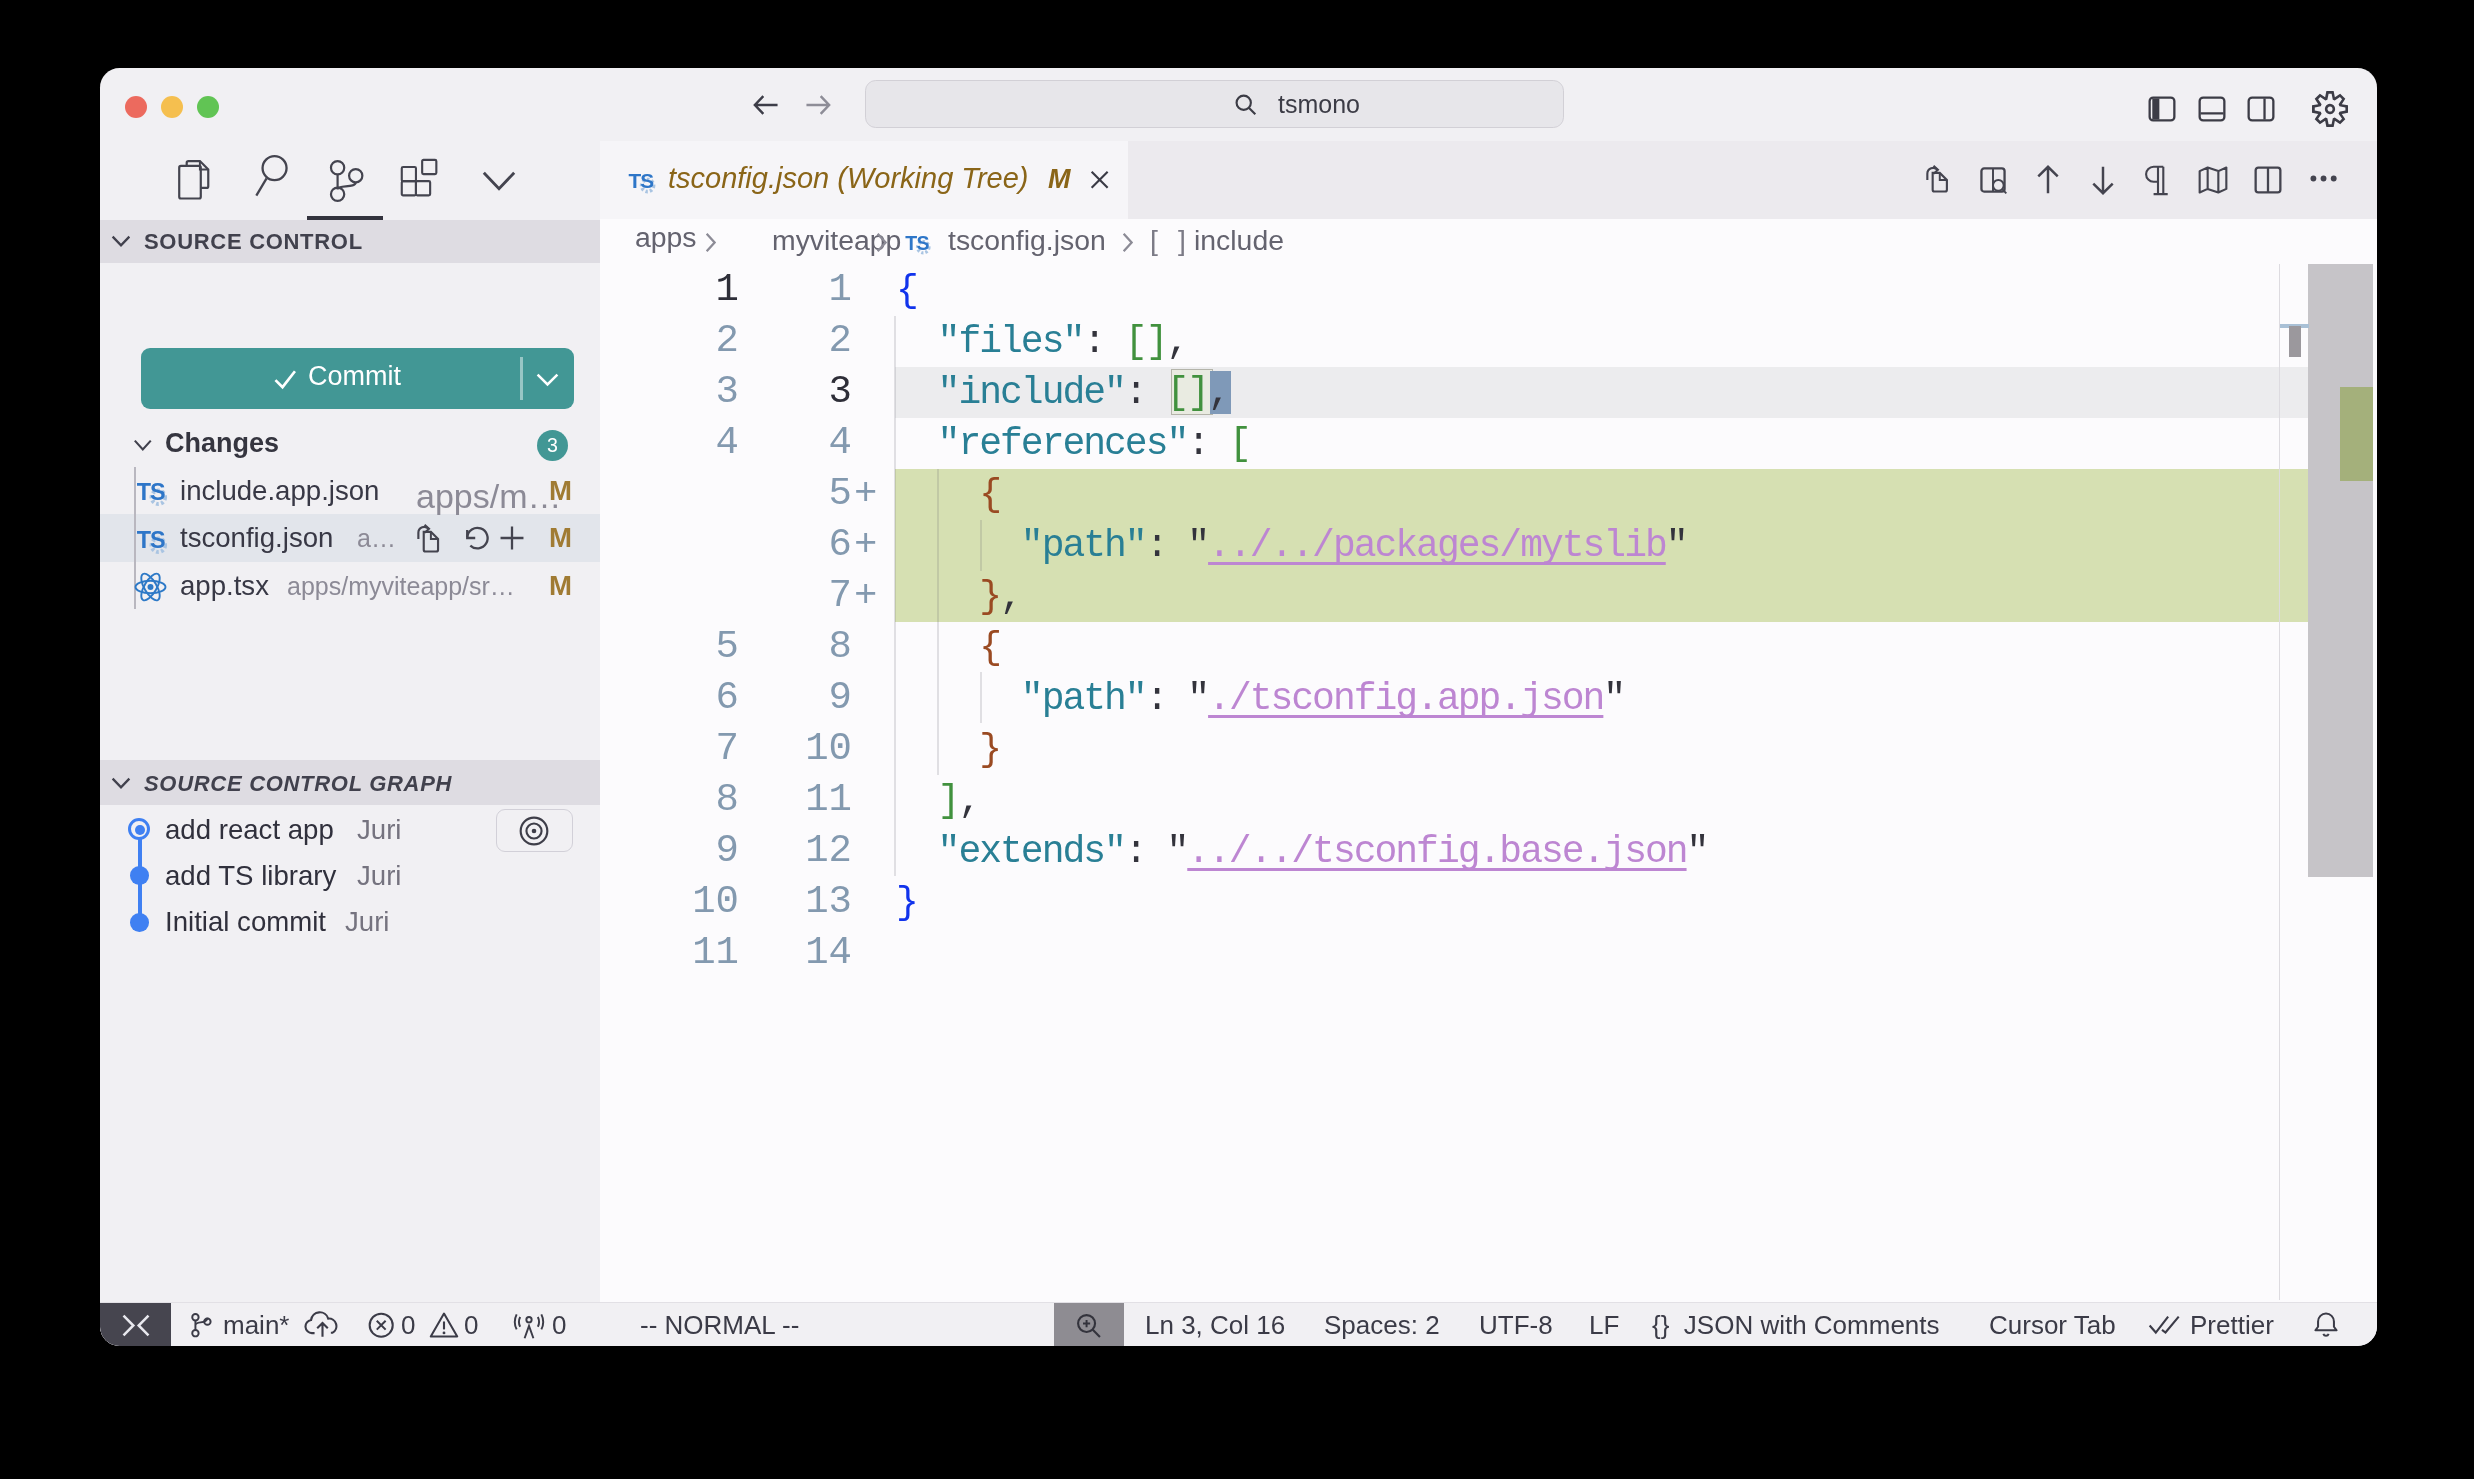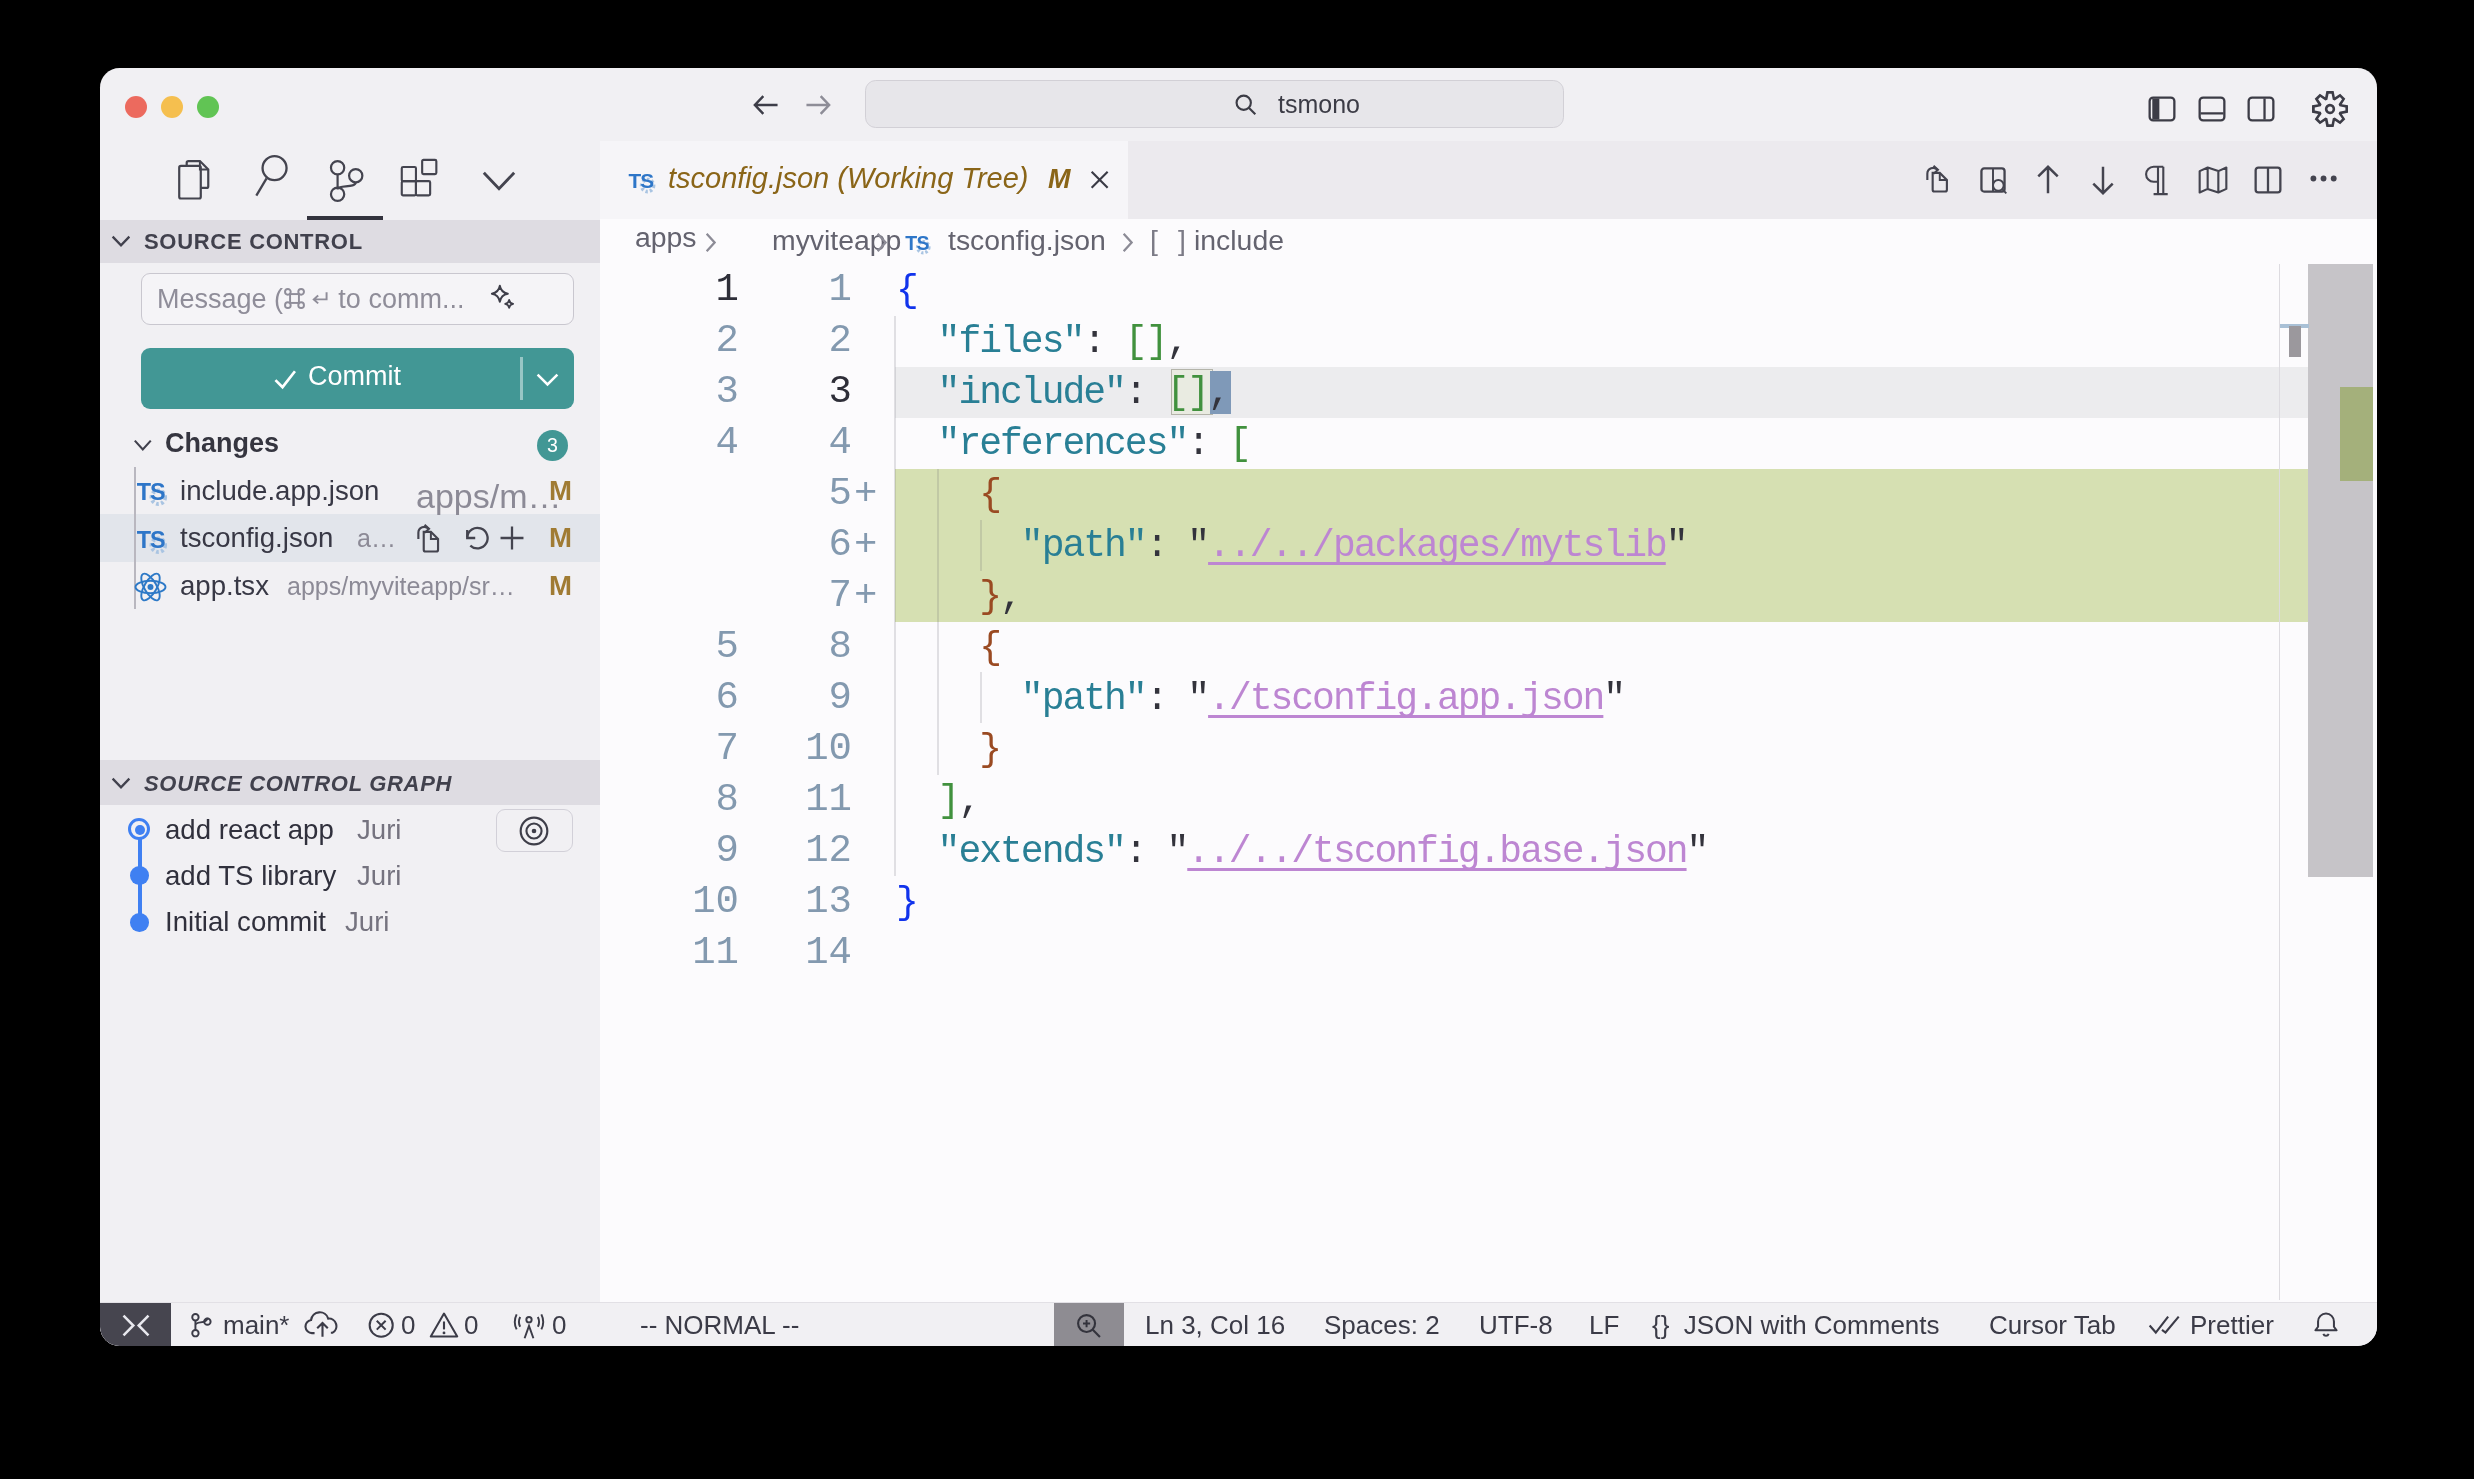--- a/index.html
+++ b/index.html
@@ -89,37 +89,20 @@
     </svg>
     <div class="abs" style="left:207px;top:75px;width:76px;height:3.6px;background:#33333d;"></div>
 
     <div class="abs" style="left:0;top:79px;width:500px;height:43px;background:#dedce2;">
       <svg class="abs" style="left:9.8px;top:13.3px;" width="22" height="16" viewBox="0 0 25 18">
         <path d="M3 4 L12.5 14 L22 4" stroke="#41414d" stroke-width="2.6" fill="none"></path>
       </svg>
       <div class="abs" style="left:44px;top:9px;font-size:22px;font-weight:bold;color:#41414d;letter-spacing:0.7px;">SOURCE CONTROL</div>
     </div>
 
-    <div class="abs" style="left:41px;top:132px;width:433px;height:52px;background:#f5f4f7;border:1.8px solid #c9c7cf;border-radius:9px;">
-      <div class="abs" style="left:15px;top:9.8px;font-size:27px;color:#8f8d99;white-space:nowrap;">Message (<svg style="display:inline-block;vertical-align:-2.7px;" width="23" height="23" viewBox="0 0 26 26">
-            <g stroke="#8f8d99" stroke-width="2.2" fill="none">
-              <rect x="8" y="8" width="10" height="10"></rect>
-              <circle cx="5.5" cy="5.5" r="3.2"></circle>
-              <circle cx="20.5" cy="5.5" r="3.2"></circle>
-              <circle cx="5.5" cy="20.5" r="3.2"></circle>
-              <circle cx="20.5" cy="20.5" r="3.2"></circle>
-            </g>
-          </svg><svg style="display:inline-block;vertical-align:-2.7px;margin-left:1.8px;" width="23" height="23" viewBox="0 0 26 26">
-            <path d="M21 6 V14 H7 M11.5 9.5 L6.5 14 L11.5 18.5" stroke="#8f8d99" stroke-width="2.2" fill="none"></path>
-          </svg> to comm...</div>
-      <svg class="abs" style="left:347px;top:9.8px;" width="27" height="28.4" viewBox="0 0 30 32">
-        <path d="M12 2 C13 7.5 15.5 10 21 11 C15.5 12 13 14.5 12 20 C11 14.5 8.5 12 3 11 C8.5 10 11 7.5 12 2 Z" stroke="#3e3e49" stroke-width="2.2" fill="none" stroke-linejoin="round"></path>
-        <path d="M22.5 18 C23 20.8 24.2 22 27 22.5 C24.2 23 23 24.2 22.5 27 C22 24.2 20.8 23 18 22.5 C20.8 22 22 20.8 22.5 18 Z" stroke="#3e3e49" stroke-width="2" fill="none" stroke-linejoin="round"></path>
-      </svg>
-    </div>
 
     <div class="abs" style="left:41px;top:207px;width:433px;height:61px;background:#429795;border-radius:9px;">
       <svg class="abs" style="left:130px;top:17px;" width="28.4" height="28.4" viewBox="0 0 32 32">
         <path d="M5 17 L13 25 L27 7" stroke="#fff" stroke-width="3" fill="none"></path>
       </svg>
       <div class="abs" style="left:167px;top:13.3px;font-size:27px;font-weight:500;color:#fff;">Commit</div>
       <div class="abs" style="left:379px;top:9px;width:2.7px;height:43px;background:rgba(255,255,255,0.45);"></div>
       <svg class="abs" style="left:393px;top:23px;" width="27" height="18" viewBox="0 0 30 20">
         <path d="M4 4 L15 15 L26 4" stroke="#fff" stroke-width="2.8" fill="none"></path>
       </svg>

